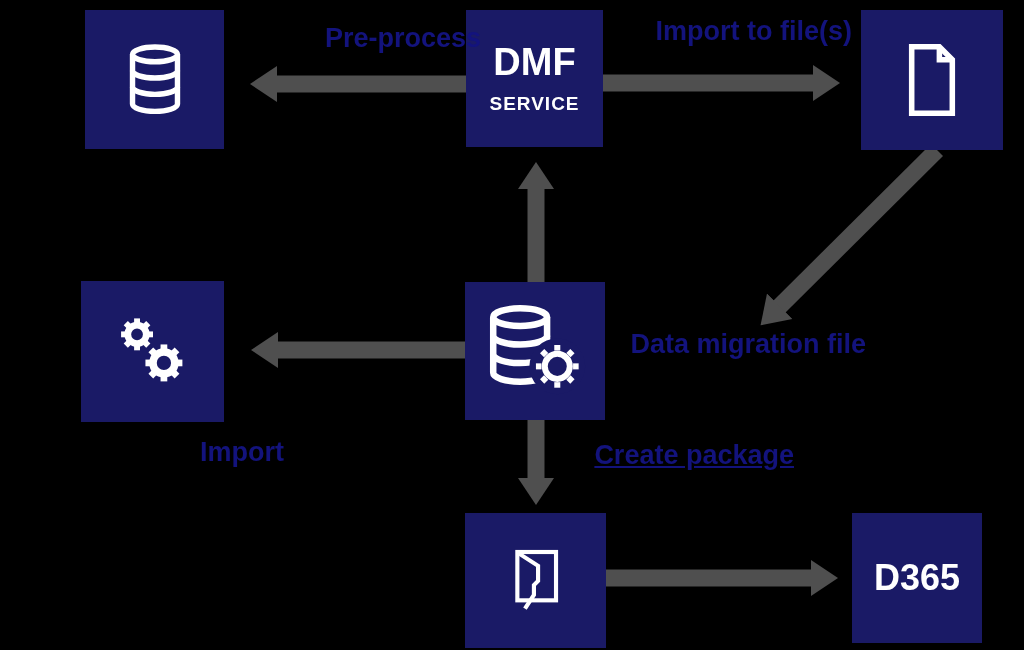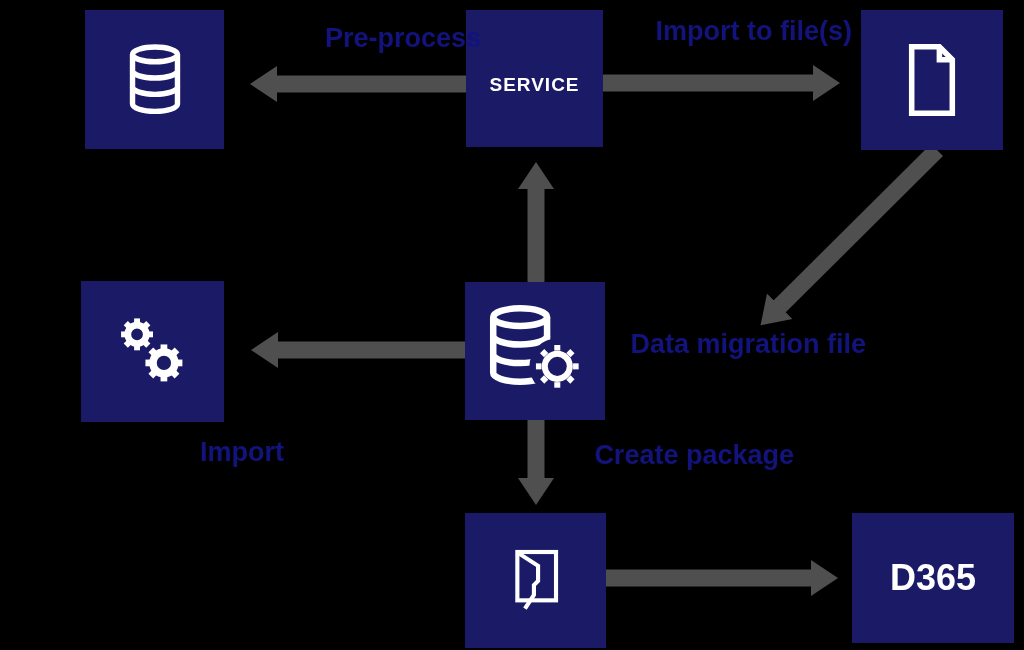--- a/index.html
+++ b/index.html
@@ -49,20 +49,21 @@
       <g stroke="#ffffff" stroke-width="7" fill="none">
         <ellipse cx="40" cy="13" rx="29" ry="9.5"></ellipse>
         <path d="M11 13 v64 a29 9.5 0 0 0 58 0 v-64"></path>
         <path d="M11 34 a29 9.5 0 0 0 58 0"></path>
         <path d="M11 55 a29 9.5 0 0 0 58 0"></path>
       </g>
     </svg>
   </div>
 
   <div class="box" style="left:466px;top:10px;width:137px;height:137px;">
+    <div class="boxtitle t-big">DMF</div>
     <div class="boxtitle t-sub">SERVICE</div>
   </div>
 
   <div class="box" style="left:861px;top:10px;width:142px;height:140px;">
     <svg width="56" height="72" viewBox="0 0 60 78">
       <g stroke="#ffffff" stroke-width="6" fill="none">
         <path d="M8 3 h30 l14 14 v58 h-44 z"></path>
         <path d="M38 3 v14 h14"></path>
       </g>
     </svg>
@@ -120,23 +121,23 @@
 
   <div class="box" style="left:465px;top:513px;width:141px;height:135px;">
     <svg width="58" height="82" viewBox="0 0 84 96">
       <g stroke="#ffffff" stroke-width="6" fill="none">
         <rect x="15" y="6" width="56" height="70"></rect>
         <path d="M17 8 L45 26 V48 L39 54 V68 L26 88"></path>
       </g>
     </svg>
   </div>
 
-  <div class="box" style="left:852px;top:513px;width:162px;height:130px;">
+  <div class="box" style="left:852px;top:513px;width:130px;height:130px;">
     <div class="boxtitle t-d365">D365</div>
   </div>
 
   <div class="caption" style="left:24px;top:437px;">Import</div>
   <div class="caption" style="left:606px;top:329px;">Data migration file</div>
   <div class="caption" style="left:221px;top:23px;">Pre-process</div>
   <div class="caption" style="left:592px;top:16px;">Import to file(s)</div>
-  <div class="caption" style="left:534px;top:440px;">Create package</div>
+  <div class="caption" style="left:534px;top:440px;text-decoration:underline;">Create package</div>
 
 </div>
 
 </body></html>

